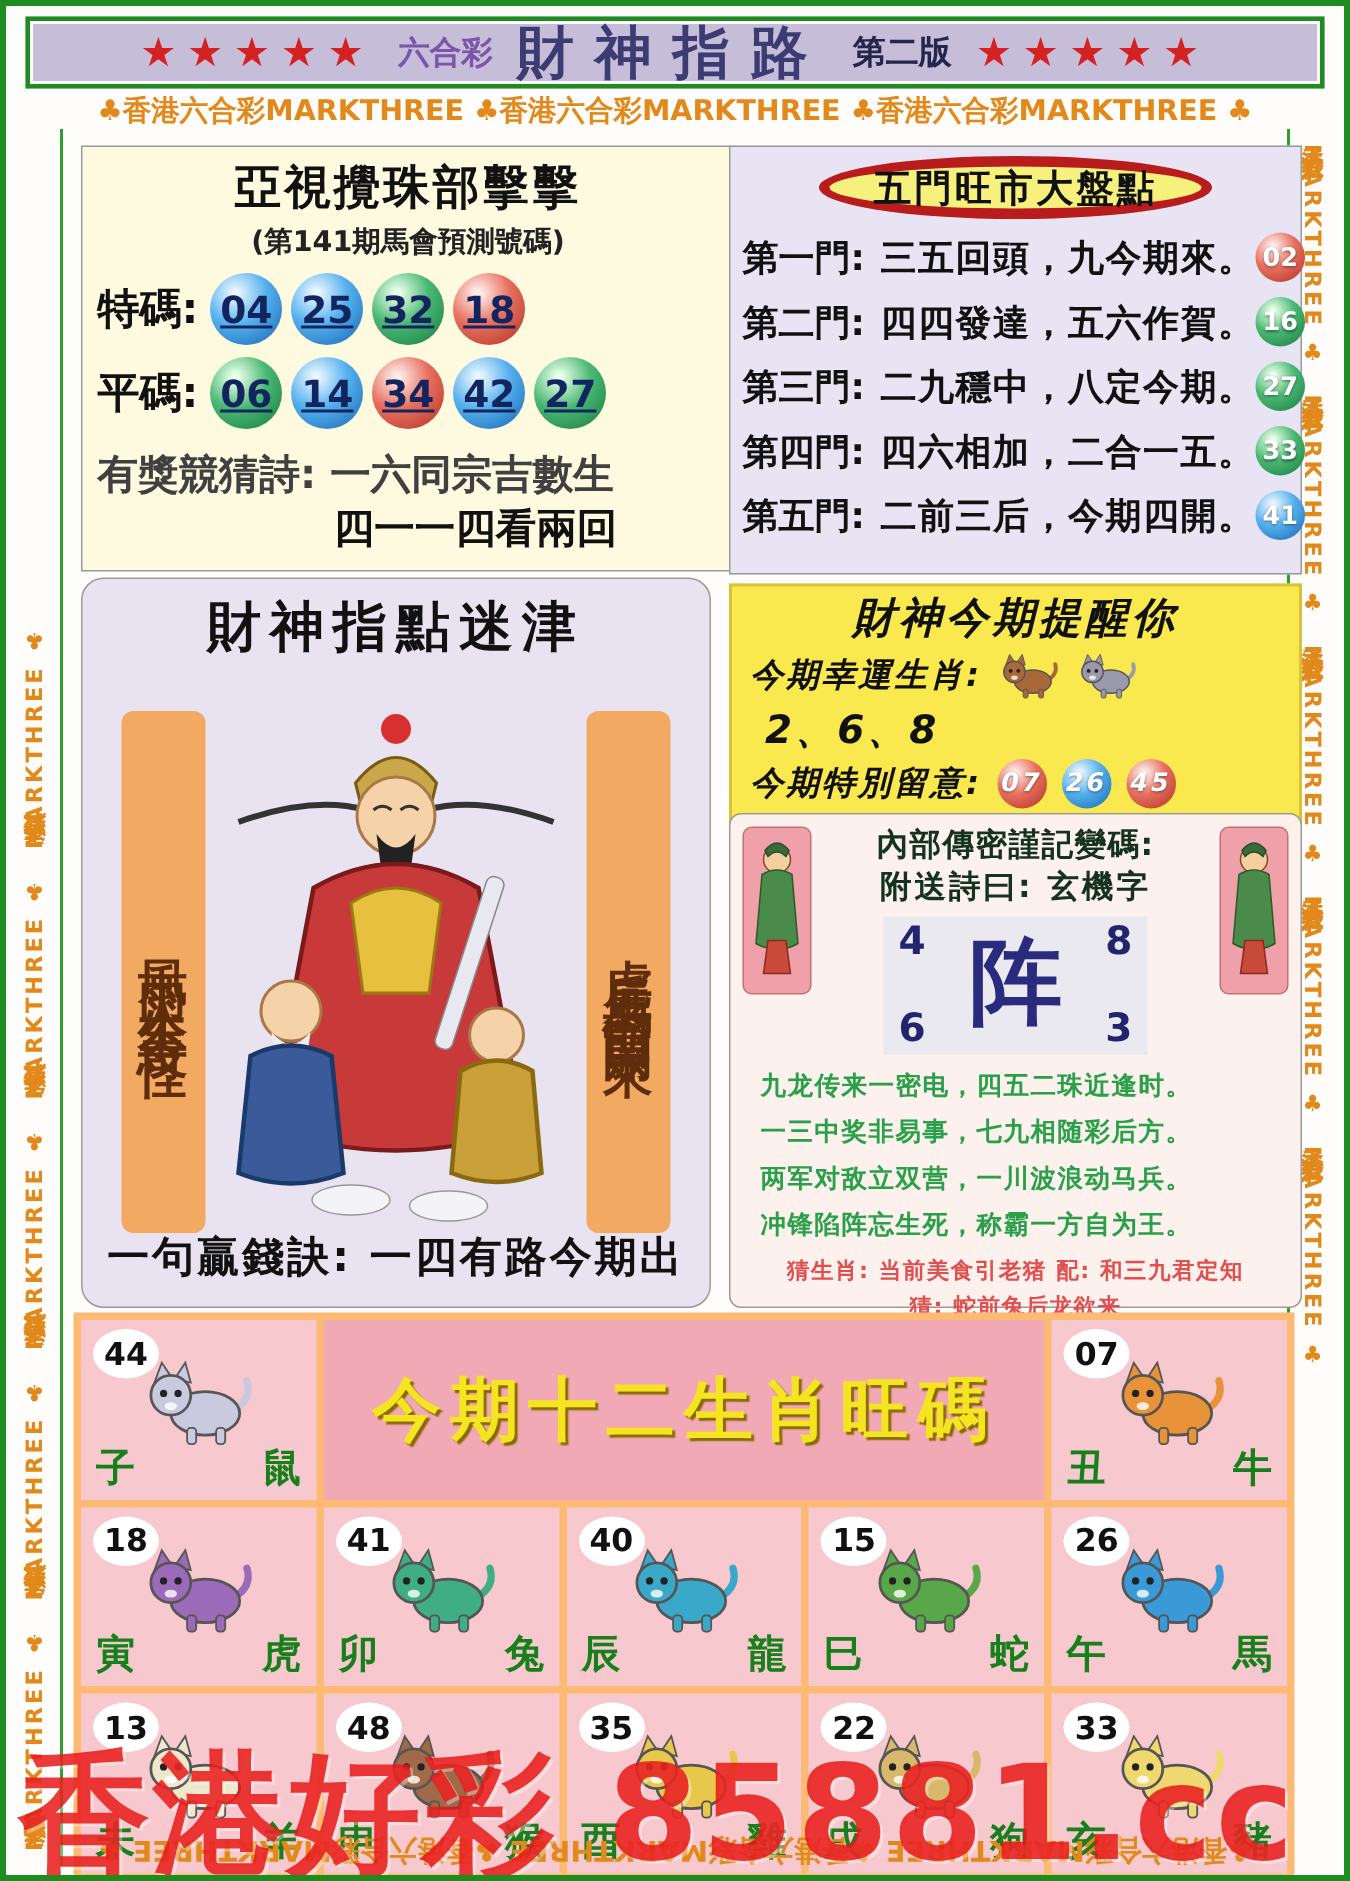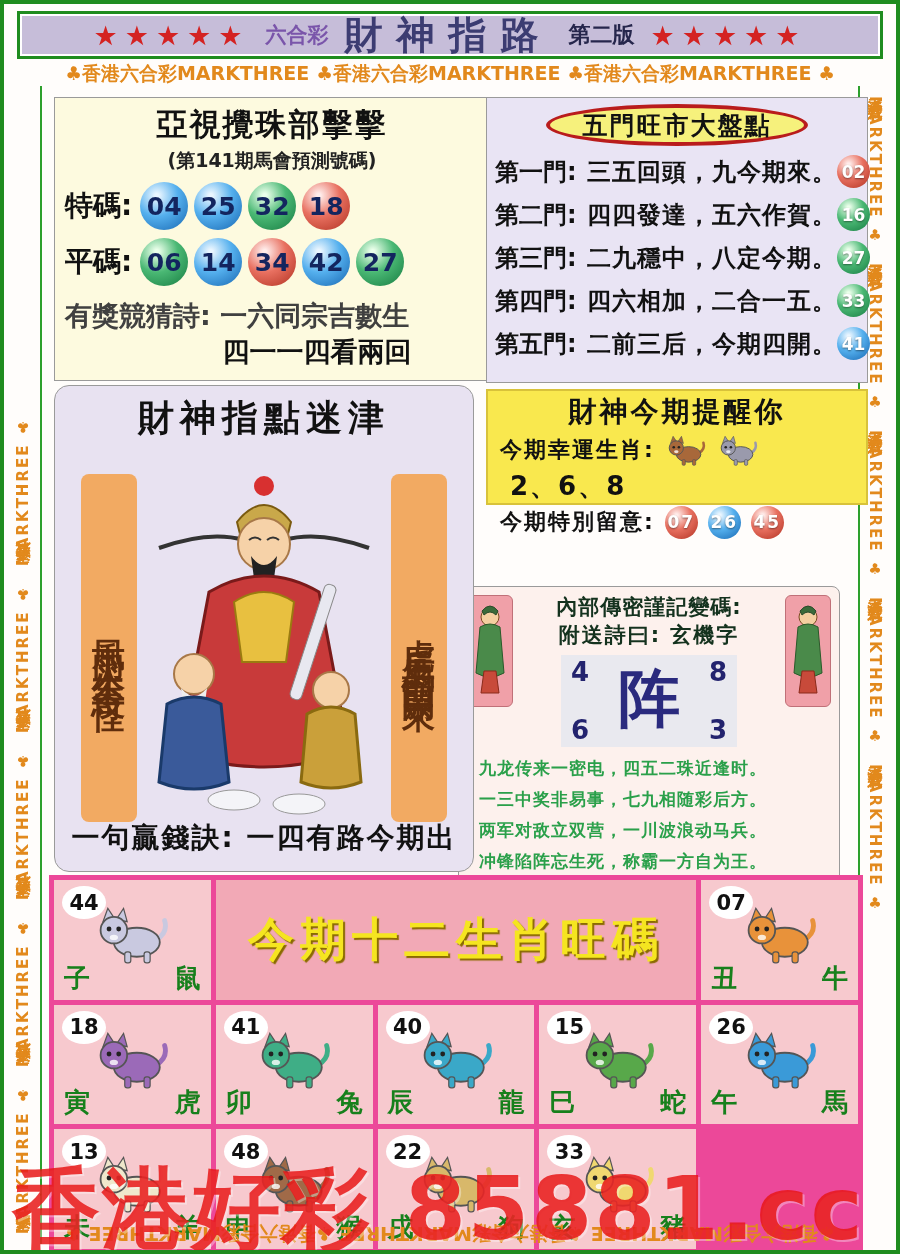--- a/index.html
+++ b/index.html
@@ -32,45 +32,45 @@
   #box-predict .t1{font-size:31px;font-weight:bold;color:#111;text-align:center;letter-spacing:2px;}
   #box-predict .t2{font-size:19px;font-weight:bold;color:#222;text-align:center;margin-top:2px;}
   .ball-row{display:flex;align-items:center;gap:8px;margin-top:8px;}
   .ball-row .lbl{font-size:28px;font-weight:bold;color:#111;white-space:nowrap;}
   .ball{display:inline-flex;align-items:center;justify-content:center;border-radius:50%;
         font-weight:bold;flex:none;}
   .ball.blue{background:radial-gradient(circle at 35% 28%,#eaf6ff 4%,#54afe e 0,#55b0ee 45%,#1565b0 100%);}
   .ball.blue{background:radial-gradient(circle at 35% 28%,#eaf6ff 4%,#55b0ee 45%,#1565b0 100%);}
   .ball.green{background:radial-gradient(circle at 35% 28%,#eaffea 4%,#4ab874 45%,#157a40 100%);}
   .ball.red{background:radial-gradient(circle at 35% 28%,#ffecea 4%,#e87060 45%,#b03020 100%);}
-  .ball.lg{width:48px;height:48px;font-size:25px;}
+  .ball.lg{width:48px;height:48px;font-size:25px;text-decoration:underline;}
   .ball.md{width:33px;height:33px;font-size:17px;}
   .ball.dark-num{color:#13255f;}
   .ball.white-num{color:#fff;text-shadow:0 1px 2px rgba(0,0,0,.45);}
   #box-predict .poem1{font-size:27px;font-weight:bold;color:#404040;margin-top:12px;white-space:nowrap;}
   #box-predict .poem2{font-size:27px;font-weight:bold;color:#111;text-align:center;padding-left:90px;}
   
   #box-gates{left:482px;top:93px;width:382px;height:286px;background:#e9e4f4;padding:4px 8px;}
-  #gates-oval{width:262px;height:42px;margin:2px auto 4px;background:#f6f17c;border:4px solid #b91c1c;
+  #gates-oval{width:262px;height:42px;margin:2px auto 4px;background:#f6f17c;border:7px solid #b91c1c;
               border-radius:50%;display:flex;align-items:center;justify-content:center;
               font-size:25px;font-weight:bold;color:#111;letter-spacing:2px;}
   .gate-row{display:flex;align-items:center;height:43px;font-size:24px;font-weight:bold;color:#111;}
   .gate-row .g-lbl{width:92px;flex:none;}
   .gate-row .g-txt{flex:1;white-space:nowrap;letter-spacing:1px;}
   #gates-footer{font-size:19px;font-weight:bold;color:#111;text-align:center;margin-top:6px;letter-spacing:1px;}
   
-  #box-remind{left:482px;top:385px;width:382px;height:116px;background:#f9e84e;
-              border:2px solid #d8c23a;padding:2px 12px;}
+  #box-remind{left:482px;top:385px;width:382px;height:179px;background:#f9e84e;
+              border:2px solid #d8c23a;padding:2px 12px;font-style:italic;}
   #box-remind .t1{font-size:28px;font-weight:bold;color:#111;text-align:center;letter-spacing:3px;}
   .rm-row{display:flex;align-items:center;height:34px;margin-top:2px;font-size:22px;
           font-weight:bold;color:#111;letter-spacing:2px;}
   .rm-row .rm-val{margin-left:10px;font-size:26px;display:flex;align-items:center;gap:10px;}
   
-  #box-secret{left:454px;top:538px;width:382px;height:330px;background:#fdf1ed;
-              border-radius:8px;padding:4px 6px;margin-top:44px;}
+  #box-secret{left:482px;top:538px;width:382px;height:330px;background:#fdf1ed;
+              border-radius:8px;padding:4px 6px;}
   .god-card{position:absolute;top:8px;width:46px;height:112px;background:#f0a0a8;
             border:1px solid #c07078;border-radius:6px;display:flex;align-items:center;justify-content:center;}
   #god-card-left{left:8px;} #god-card-right{right:8px;}
   #box-secret .s1{font-size:21px;font-weight:bold;color:#14321e;text-align:center;margin-top:2px;letter-spacing:1px;}
   #box-secret .s2{font-size:14px;font-weight:bold;color:#223;text-align:center;letter-spacing:1px;}
   #box-secret .s3{font-size:21px;font-weight:bold;color:#14321e;text-align:center;letter-spacing:2px;}
   #zhen-box{position:relative;width:176px;height:92px;margin:6px auto 4px;background:#e9e9ef;}
   #zhen-char{position:absolute;left:50%;top:50%;transform:translate(-50%,-52%);
              font-size:62px;font-weight:bold;color:#2a2a7e;}
   .zhen-n{position:absolute;font-size:26px;font-weight:bold;color:#23236e;line-height:1;}
@@ -86,21 +86,21 @@
   #box-maze .t1{font-size:36px;font-weight:bold;color:#111;text-align:center;letter-spacing:6px;margin-top:4px;}
   .couplet{position:absolute;top:88px;width:56px;height:348px;background:#f2aa62;border-radius:8px;
            display:flex;align-items:center;justify-content:center;}
   #couplet-left{left:26px;} #couplet-right{right:26px;}
   .couplet span{writing-mode:vertical-rl;font-size:33px;font-weight:bold;color:#5f2d0c;
                 letter-spacing:10px;line-height:1;}
   #god-illus{position:absolute;left:50%;top:66px;transform:translateX(-50%);}
   #maze-bottom{position:absolute;left:0;right:0;bottom:14px;text-align:center;
                font-size:28px;font-weight:bold;color:#111;letter-spacing:2px;}
   
-  #zgrid{position:absolute;left:45px;top:871px;width:814px;height:379px;background:#ec4899;
+  #zgrid{position:absolute;left:45px;top:871px;width:814px;height:379px;background:#fdba74;
          display:grid;grid-template-columns:repeat(5,1fr);grid-template-rows:repeat(3,1fr);
          gap:5px;padding:5px;}
   .zcell{position:relative;background:#f7c9ce;overflow:hidden;}
   .zcell .badge{position:absolute;top:6px;left:8px;width:44px;height:33px;background:#fff;
                 border-radius:50%;display:flex;align-items:center;justify-content:center;
                 font-size:21px;font-weight:bold;color:#111;}
   .zcell .animal{position:absolute;left:50%;top:46%;transform:translate(-50%,-50%);}
   .zcell .branch,.zcell .zname{position:absolute;bottom:4px;font-size:26px;font-weight:bold;color:#17801c;}
   .zcell .branch{left:10px;} .zcell .zname{right:10px;}
   #ztitle{grid-column:2/5;background:#f2a9b6;display:flex;align-items:center;justify-content:center;}
@@ -482,20 +482,39 @@
             <circle cx="17" cy="20" r="11" fill="#a06a48" stroke="#555" stroke-width="1.5"></circle>
             <circle cx="13" cy="19" r="2" fill="#222"></circle>
             <circle cx="21" cy="19" r="2" fill="#222"></circle>
             <ellipse cx="17" cy="26" rx="3.4" ry="2.2" fill="#fff" opacity="0.8"></ellipse>
           </svg>
         </span>
         <span class="branch">申</span>
         <span class="zname">猴</span>
       </div>
       <div class="zcell">
+        <span class="badge">35</span>
+        <span class="animal">
+          <svg width="78" height="58" viewBox="0 0 64 48">
+            <path d="M52 28 q10 -6 7 -16" stroke="#e8c84a" stroke-width="4" fill="none" stroke-linecap="round"></path>
+            <ellipse cx="36" cy="30" rx="19" ry="12" fill="#e8c84a" stroke="#555" stroke-width="1.5"></ellipse>
+            <rect x="26" y="38" width="5" height="9" rx="2" fill="#e8c84a" stroke="#555"></rect>
+            <rect x="42" y="38" width="5" height="9" rx="2" fill="#e8c84a" stroke="#555"></rect>
+            <path d="M8 13 L12 2 L18 11 Z" fill="#e8c84a" stroke="#555"></path>
+            <path d="M19 11 L25 2 L28 13 Z" fill="#e8c84a" stroke="#555"></path>
+            <circle cx="17" cy="20" r="11" fill="#e8c84a" stroke="#555" stroke-width="1.5"></circle>
+            <circle cx="13" cy="19" r="2" fill="#222"></circle>
+            <circle cx="21" cy="19" r="2" fill="#222"></circle>
+            <ellipse cx="17" cy="26" rx="3.4" ry="2.2" fill="#fff" opacity="0.8"></ellipse>
+          </svg>
+        </span>
+        <span class="branch">酉</span>
+        <span class="zname">雞</span>
+      </div>
+      <div class="zcell">
         <span class="badge">22</span>
         <span class="animal">
           <svg width="78" height="58" viewBox="0 0 64 48">
             <path d="M52 28 q10 -6 7 -16" stroke="#d8b86a" stroke-width="4" fill="none" stroke-linecap="round"></path>
             <ellipse cx="36" cy="30" rx="19" ry="12" fill="#d8b86a" stroke="#555" stroke-width="1.5"></ellipse>
             <rect x="26" y="38" width="5" height="9" rx="2" fill="#d8b86a" stroke="#555"></rect>
             <rect x="42" y="38" width="5" height="9" rx="2" fill="#d8b86a" stroke="#555"></rect>
             <path d="M8 13 L12 2 L18 11 Z" fill="#d8b86a" stroke="#555"></path>
             <path d="M19 11 L25 2 L28 13 Z" fill="#d8b86a" stroke="#555"></path>
             <circle cx="17" cy="20" r="11" fill="#d8b86a" stroke="#555" stroke-width="1.5"></circle>

